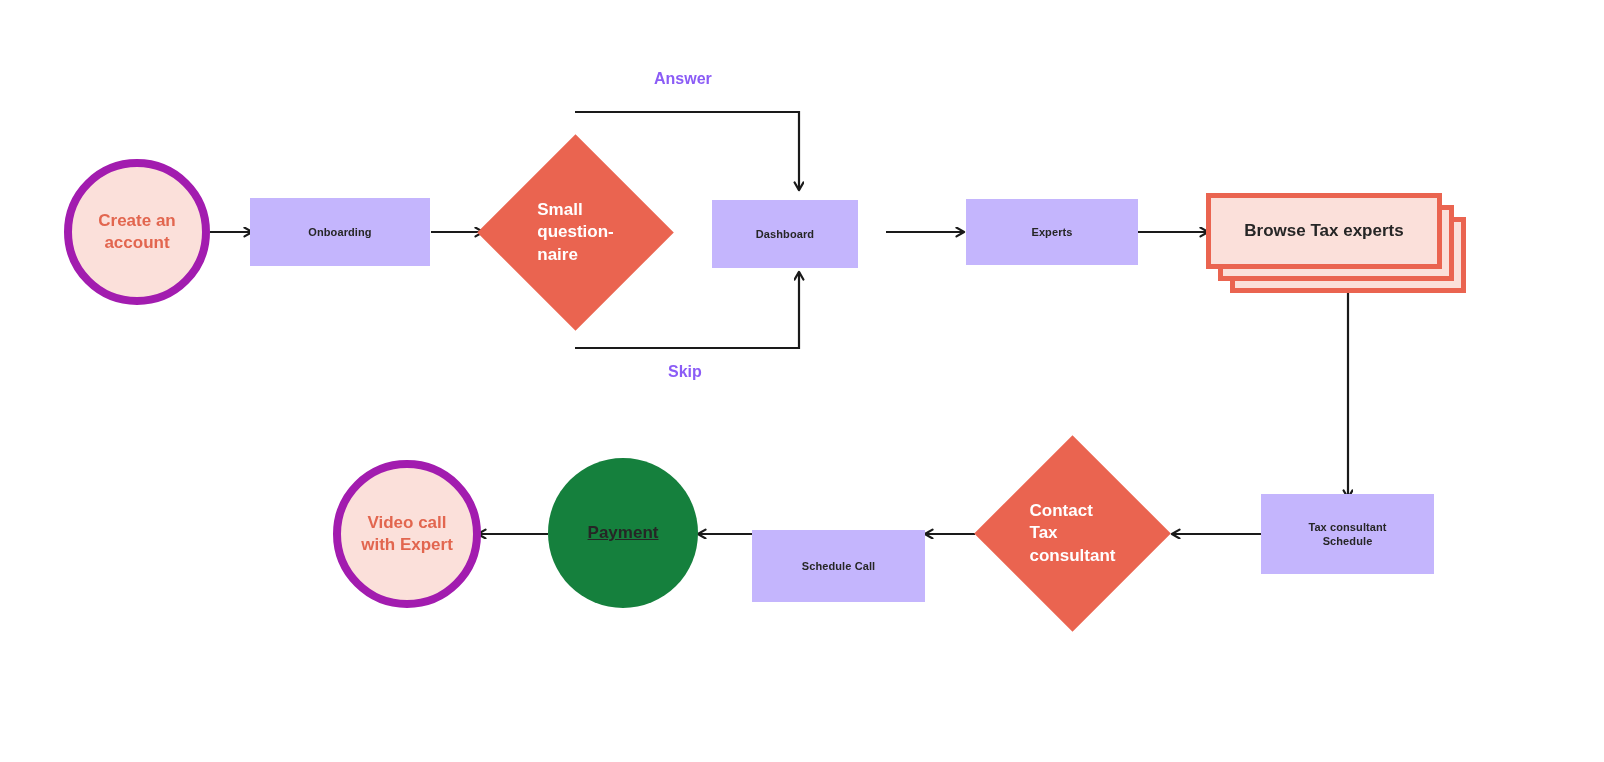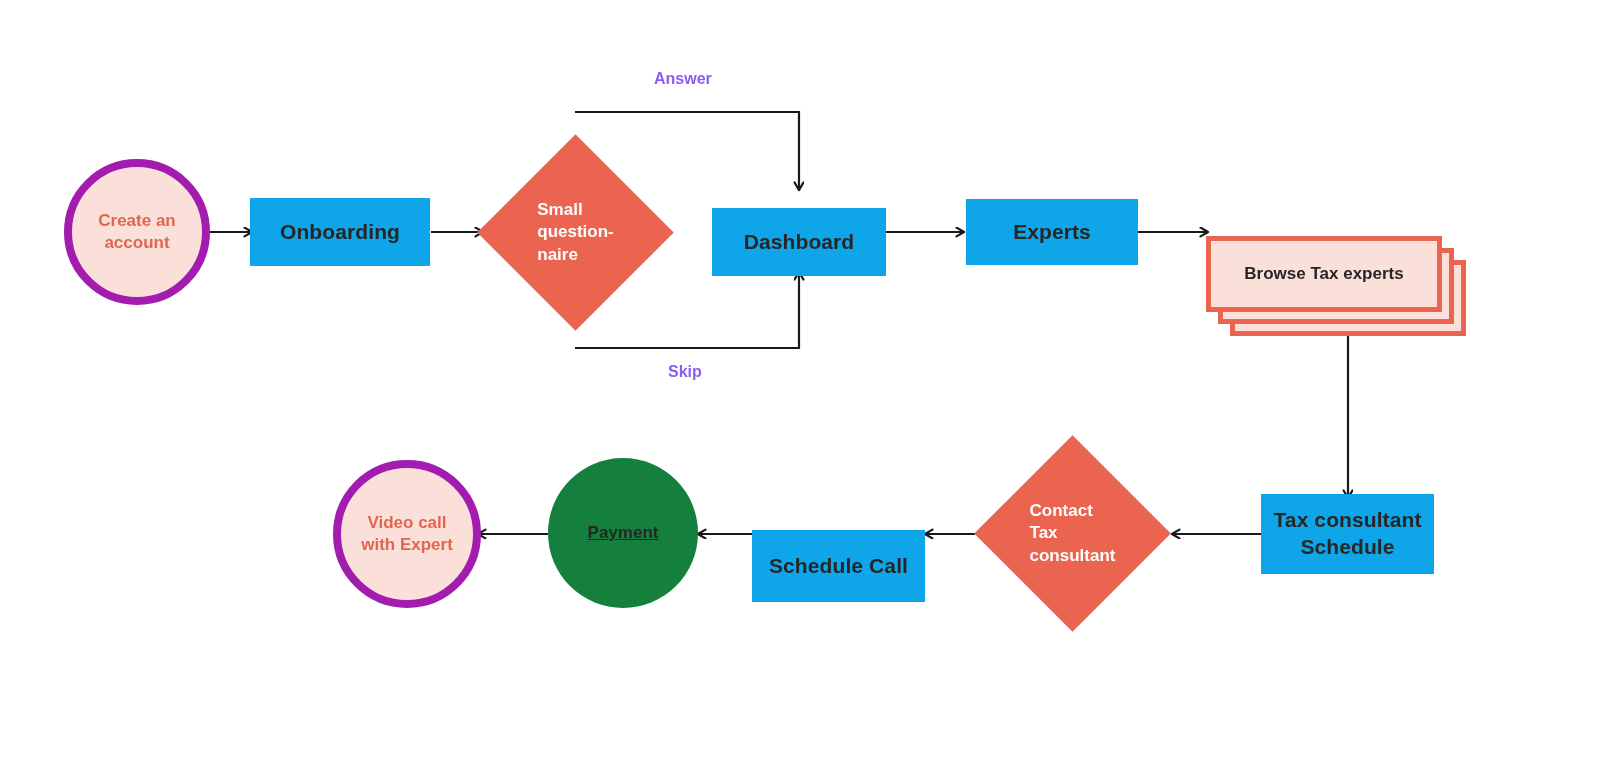--- a/index.html
+++ b/index.html
@@ -26,23 +26,23 @@
     display: flex;
     align-items: center;
     justify-content: center;
     text-align: center;
     font-weight: bold;
     line-height: 1.28;
     white-space: pre-line;
   }
   
   .rect {
-    background: #0ea5e9;
+    background: #c4b5fd;
     color: #262626;
-    font-size: 21px;
+    font-size: 11px;
     letter-spacing: 0.1px;
   }
   
   .diamond-wrap {
     position: absolute;
   }
   .diamond-shape {
     position: absolute;
     left: 0; top: 0;
     width: 100%;
@@ -74,21 +74,21 @@
   }
   
   .circle-plain {
     border-radius: 50%;
     background: #15803d;
     color: #262626;
     font-size: 17px;
     text-decoration: underline;
   }
   
-  .stack-wrap { position: absolute; margin-top: 43px; }
+  .stack-wrap { position: absolute; }
   .stack-layer {
     position: absolute;
     box-sizing: border-box;
     background: #FBE0DA;
     border: 5px solid #EA6450;
   }
   .stack-top {
     display: flex;
     align-items: center;
     justify-content: center;
@@ -149,21 +149,21 @@
   <span>Onboarding</span>
 </div>
 
 <div class="diamond-wrap" style="left:506px; top:163px; width:139px; height:139px;">
   <div class="diamond-shape"></div>
   <div class="diamond-label">Small
 question-
 naire</div>
 </div>
 
-<div class="node rect" style="left:712px; top:208px; width:174px; height:68px;">
+<div class="node rect" style="left:712px; top:200px; width:146px; height:68px;">
   <span>Dashboard</span>
 </div>
 
 <div class="node rect" style="left:966px; top:199px; width:172px; height:66px;">
   <span>Experts</span>
 </div>
 
 <div class="stack-wrap" style="left:1206px; top:193px; width:260px; height:100px;">
   <div class="stack-layer" style="left:24px; top:24px; width:236px; height:76px;"></div>
   <div class="stack-layer" style="left:12px; top:12px; width:236px; height:76px;"></div>

